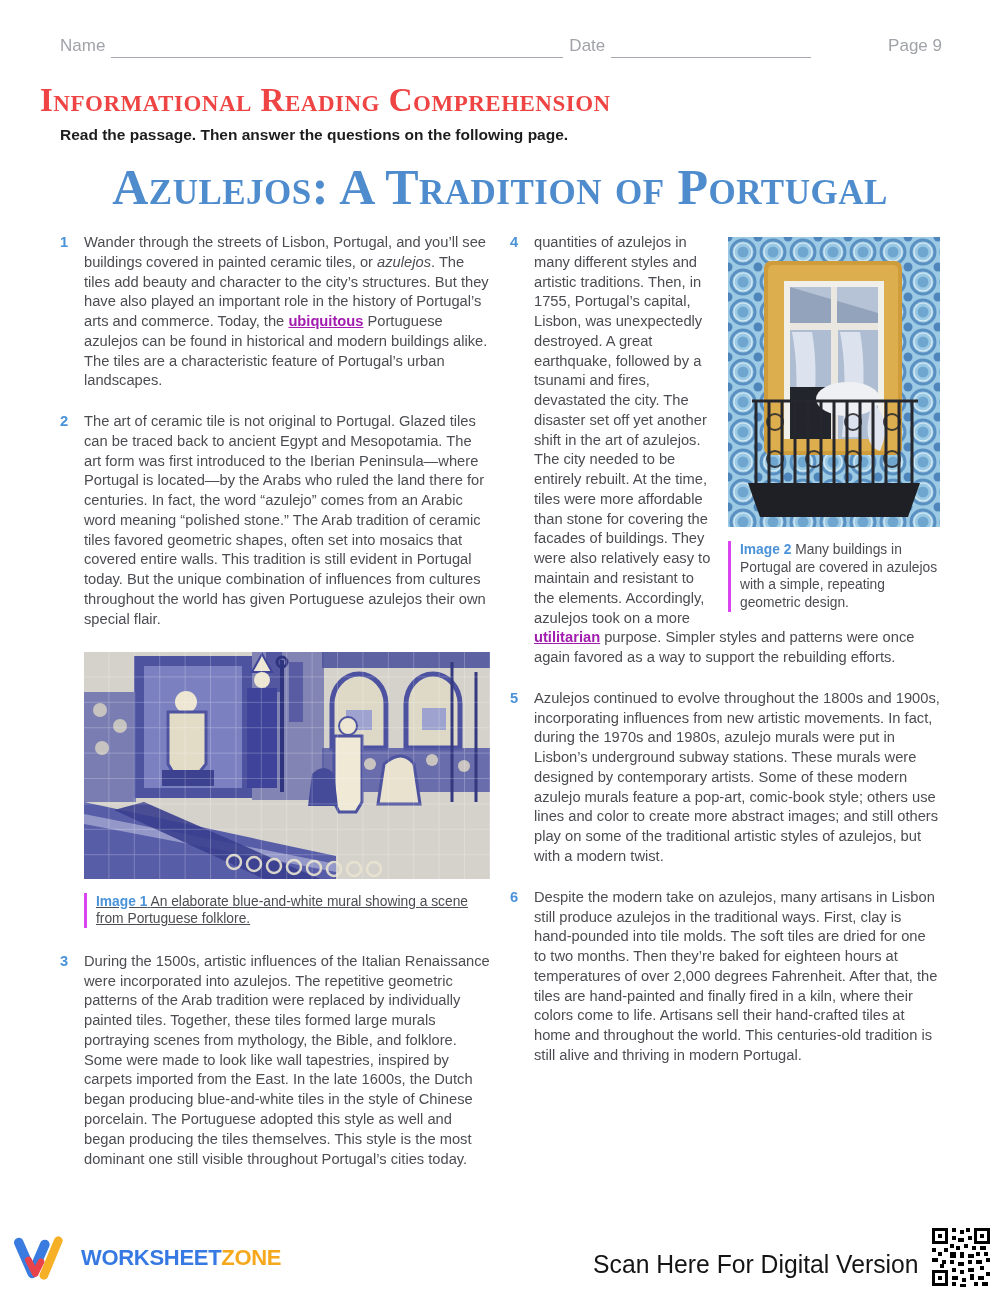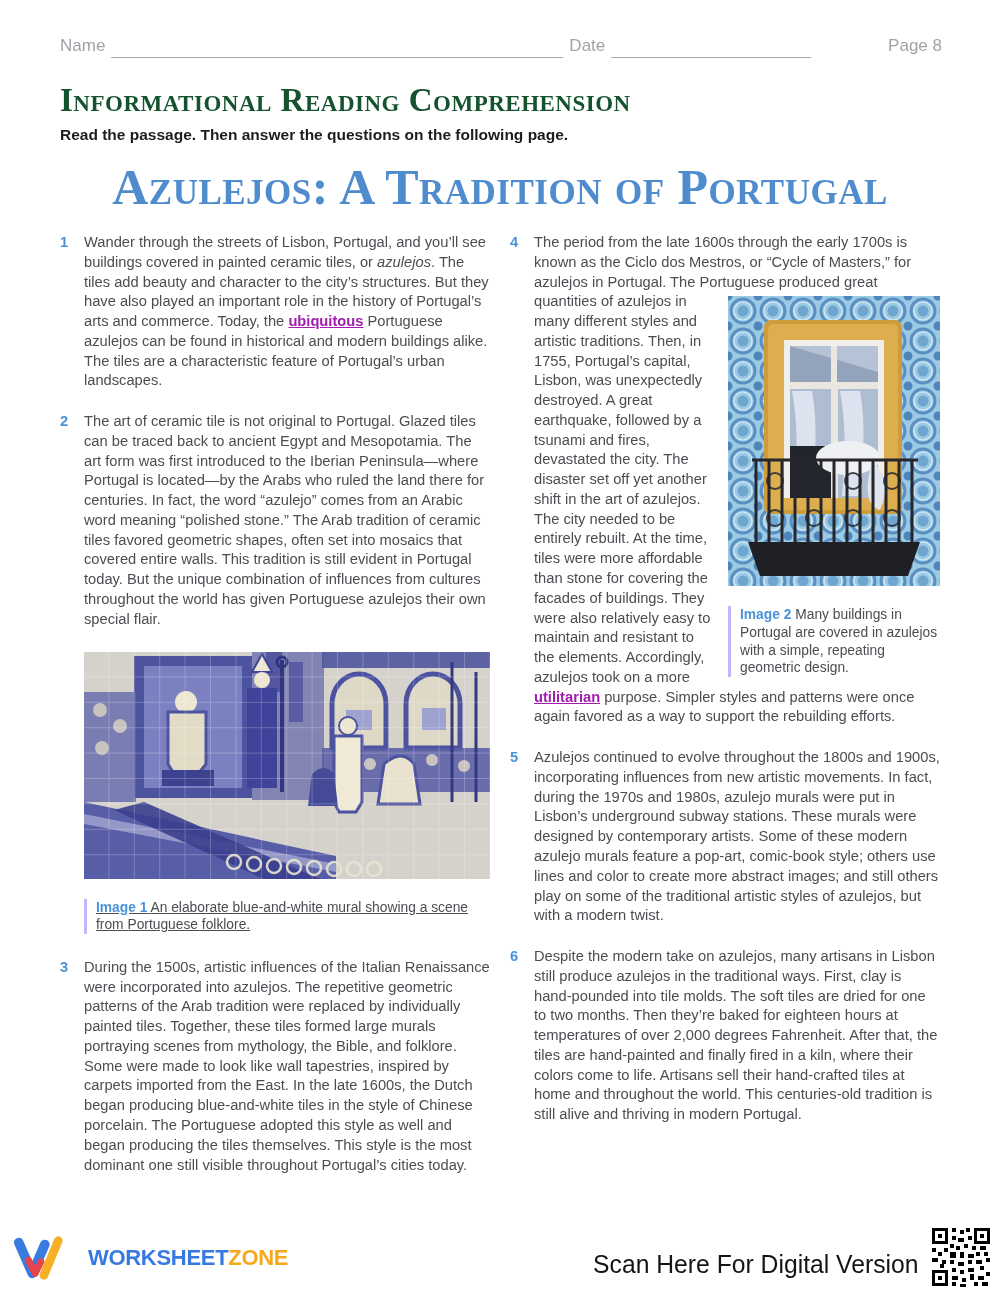--- a/index.html
+++ b/index.html
@@ -8,67 +8,67 @@
 
   
   .hdr{display:flex;align-items:flex-end;padding:36px 58px 0 60px;color:#a1a3a9;font-size:17px;}
   .hdr .lbl{white-space:nowrap;padding-bottom:2px;}
   .fill{border-bottom:1.5px solid #a6a8ae;height:20px;margin:0 6px;}
   .fill.name{width:452px;}
   .fill.date{width:200px;}
   .hdr .page-no{margin-left:auto;padding-bottom:2px;}
 
   
-  .lesson-head{margin:26px 60px 0;color:#14532d;font-family:"Liberation Serif",serif;
+  .lesson-head{margin:26px 40px 0;color:#ef4444;font-family:"Liberation Serif",serif;
                font-weight:bold;font-size:33px;font-variant:small-caps;letter-spacing:.5px;line-height:1;}
   .instructions{margin:9px 60px 16px;color:#1d1d1f;font-size:15.5px;font-weight:bold;}
 
   
   .art-title{margin:10px 40px 0;text-align:center;color:#4e8ccd;font-family:"Liberation Serif",serif;
              font-weight:bold;font-size:50px;font-variant:small-caps;letter-spacing:.5px;line-height:1.1;}
 
   
   .content{display:flex;gap:20px;padding:0 60px;margin-top:18px;}
   .col{width:430px;font-size:14.7px;line-height:1.345;color:#4c4d52;}
   .para{position:relative;padding-left:24px;margin:0 0 21px;}
   .pnum{position:absolute;left:0;top:0;color:#4b93d9;font-weight:bold;}
   .it{font-style:italic;}
   .vocab{color:#a21caf;font-weight:bold;text-decoration:underline;cursor:pointer;}
 
   
   .fig1{margin:22px 0 24px 24px;width:406px;}
   .fig1 svg{display:block;width:406px;height:227px;}
-  .cap{border-left:3px solid #c4b5fd;padding-left:9px;margin-top:20px;
+  .cap{border-left:3px solid #d946ef;padding-left:9px;margin-top:14px;
        font-size:13.8px;line-height:1.28;color:#4c4d52;}
   .cap-label{color:#4b93d9;font-weight:bold;}
   .fig2{float:right;width:212px;margin:4px 0 6px 14px;}
   .fig2 svg{display:block;width:212px;height:290px;}
 
   
   .footer{position:absolute;left:0;right:0;bottom:0;display:flex;align-items:flex-end;
           padding:0 6px 6px 14px;}
-  .brand{display:flex;align-items:center;gap:22px;margin-bottom:8px;}
+  .brand{display:flex;align-items:center;gap:15px;margin-bottom:8px;}
   .brand svg{display:block;}
   .brand-text{font-weight:bold;font-size:22px;letter-spacing:-.3px;white-space:nowrap;}
   .bt-blue{color:#3779e3;} .bt-orange{color:#f6a81c;}
   .scan-text{margin-left:auto;margin-right:12px;margin-bottom:8px;color:#141414;font-size:26px;
              transform:scaleX(.95);transform-origin:right bottom;white-space:nowrap;}
   .qr{width:62px;height:62px;margin-right:2px;}
 </style>
 </head>
 <body>
 
 <div class="page">
 
   <div class="hdr">
     <span class="lbl">Name</span>
     <span class="fill name"></span>
     <span class="lbl">Date</span>
     <span class="fill date"></span>
-    <span class="page-no">Page 8</span>
+    <span class="page-no">Page 9</span>
   </div>
 
   <div class="lesson-head">Informational Reading Comprehension</div>
   <div class="instructions">Read the passage. Then answer the questions on the following page.</div>
 
   <div class="art-title">Azulejos: A Tradition of Portugal</div>
 
   <div class="content">
 
     <div class="col">
@@ -156,21 +156,21 @@
       </figure>
 
       <div class="para">
         <span class="pnum">3</span><span>During the 1500s, artistic influences of the Italian Renaissance were incorporated into azulejos. The repetitive geometric patterns of the Arab tradition were replaced by individually painted tiles. Together, these tiles formed large murals portraying scenes from mythology, the Bible, and folklore. Some were made to look like wall tapestries, inspired by carpets imported from the East. In the late 1600s, the Dutch began producing blue-and-white tiles in the style of Chinese porcelain. The Portuguese adopted this style as well and began producing the tiles themselves. This style is the most dominant one still visible throughout Portugal’s cities today.</span>
       </div>
     </div>
 
     <div class="col">
 
       <div class="para">
-        <span class="pnum">4</span><span>The period from the late 1600s through the early 1700s is known as the Ciclo dos Mestros, or “Cycle of Masters,” for azulejos in Portugal. The Portuguese produced great </span>
+        <span class="pnum">4</span>
         <span class="fig2" style="display:block;">
           <svg viewBox="0 0 212 290" aria-hidden="true">
             <defs>
               <pattern id="tiles2" width="30" height="30" patternUnits="userSpaceOnUse">
                 <rect width="30" height="30" fill="#9ccae5"></rect>
                 <circle cx="15" cy="15" r="12" fill="none" stroke="#4e86bb" stroke-width="3" opacity="0.85"></circle>
                 <circle cx="15" cy="15" r="5.5" fill="#6ea6d0"></circle>
                 <circle cx="0" cy="0" r="4.5" fill="#4e86bb"></circle>
                   <circle cx="30" cy="0" r="4.5" fill="#4e86bb"></circle>
                 <circle cx="0" cy="30" r="4.5" fill="#4e86bb"></circle>

